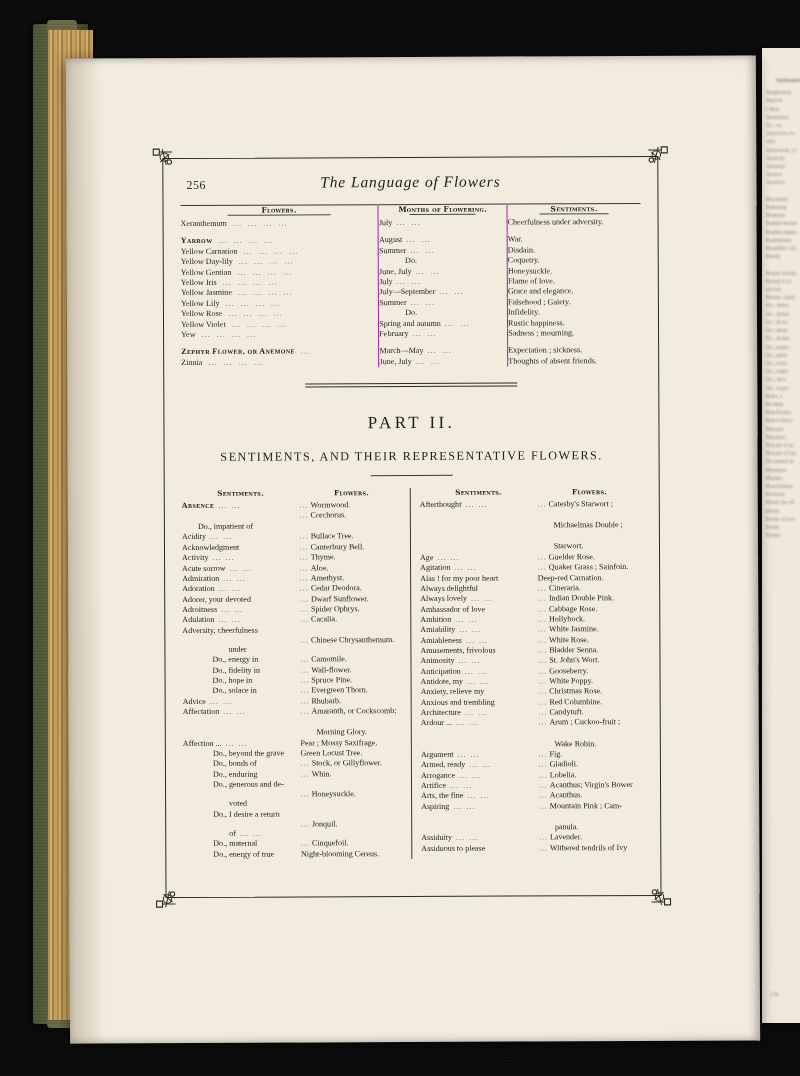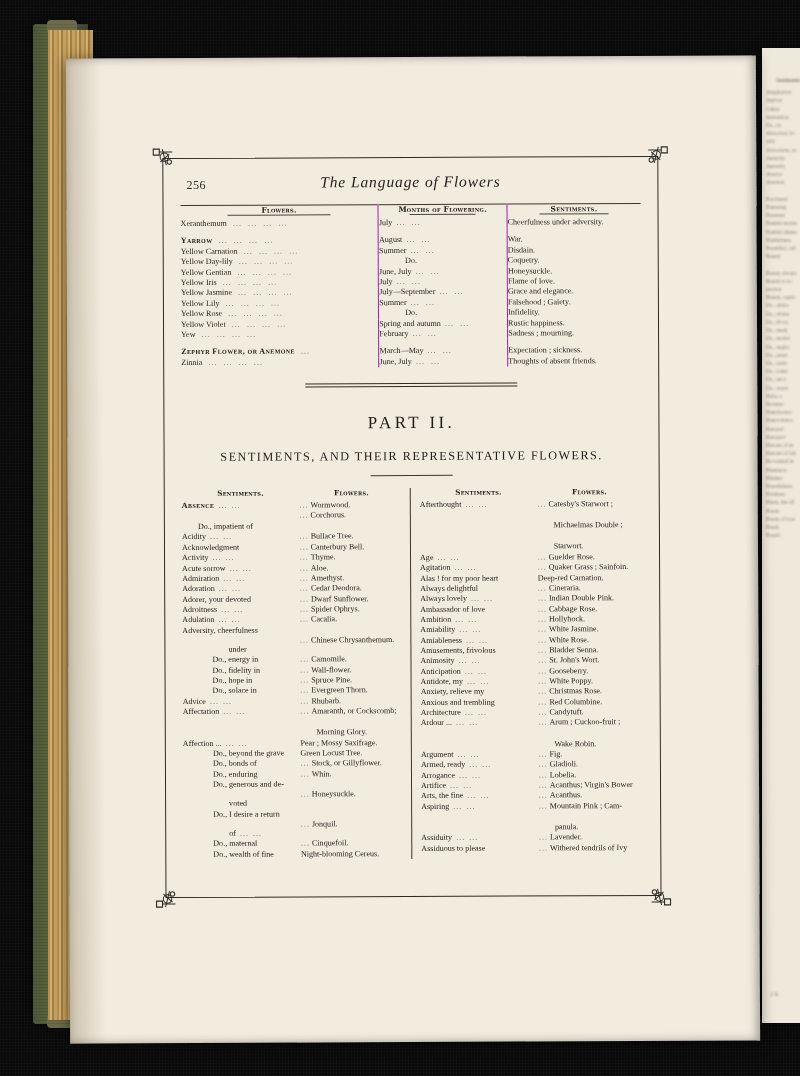--- a/index.html
+++ b/index.html
@@ -492,21 +492,21 @@
             </div>
             <div class="irow">
               <div class="s ind2">of &nbsp;<span class="dots">...</span>&nbsp;&nbsp;<span class="dots">...</span></div>
               <div class="f"><span class="dots">...</span>&nbsp;Jonquil.</div>
             </div>
             <div class="irow">
               <div class="s ind3">Do.,      maternal</div>
               <div class="f"><span class="dots">...</span>&nbsp;Cinquefoil.</div>
             </div>
             <div class="irow">
-              <div class="s ind3">Do.,   wealth of fine</div>
+              <div class="s ind3">Do.,   energy of true</div>
               <div class="f">Night-blooming Cereus.</div>
             </div>
           </div>
       </div>
       <div class="idxcol right">
         <div class="idxhead">
           <div class="h a">Sentiments.</div>
           <div class="h b">Flowers.</div>
         </div>
         <div id="idx-right">

